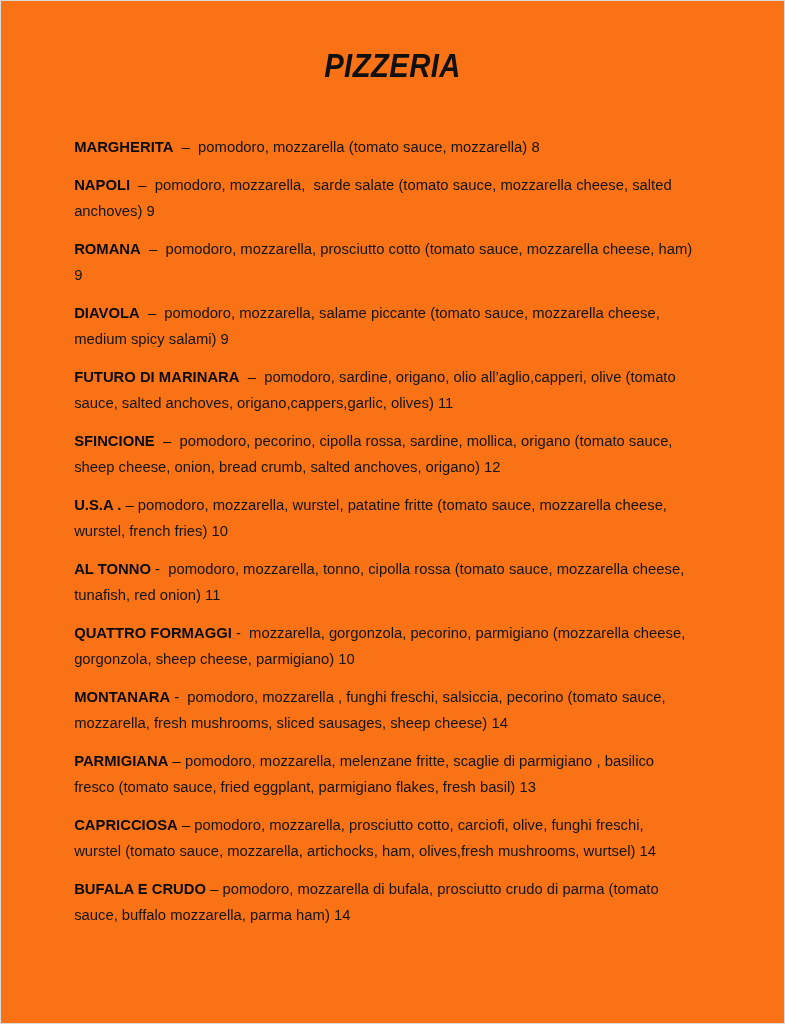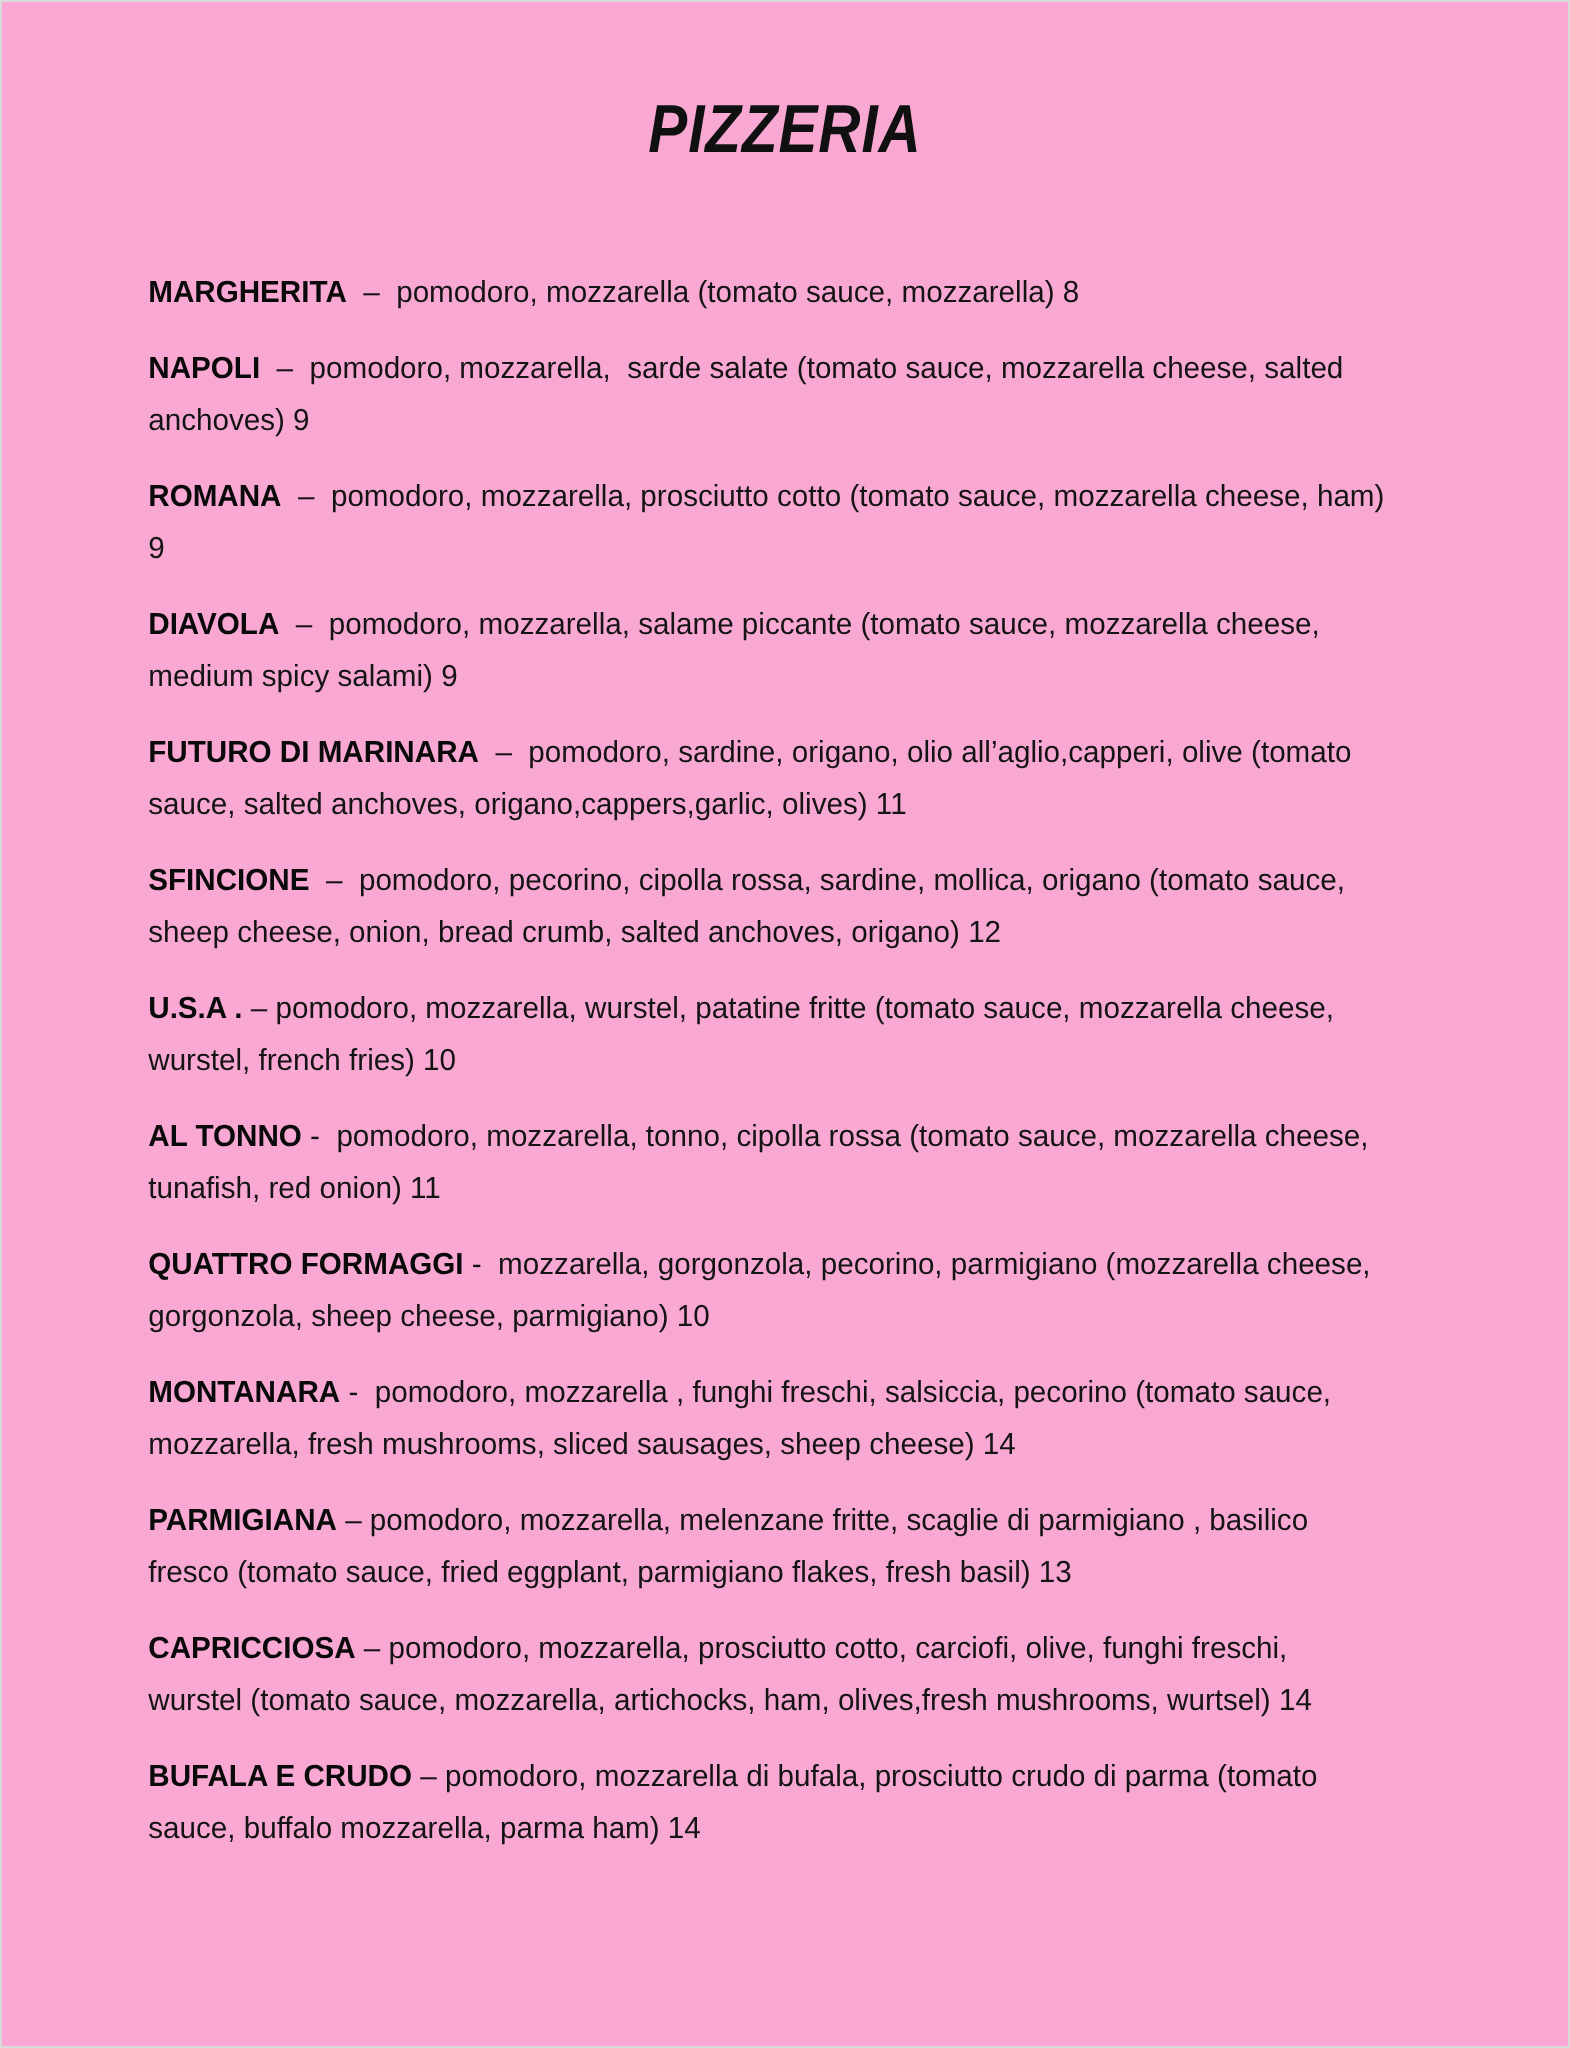--- a/index.html
+++ b/index.html
@@ -9,21 +9,21 @@
   }
   body {
     font-family: "Liberation Sans", sans-serif;
     -webkit-font-smoothing: antialiased;
   }
   #page {
     position: relative;
     width: 785px;
     height: 1024px;
     box-sizing: border-box;
-    background: #f9a8d4;
+    background: #f97316;
     border: 1px solid #d9d9d9;
     overflow: hidden;
   }
   #page-inner {
     position: absolute;
     left: 0;
     top: 0;
     right: 0;
     bottom: 0;
     padding: 0;

